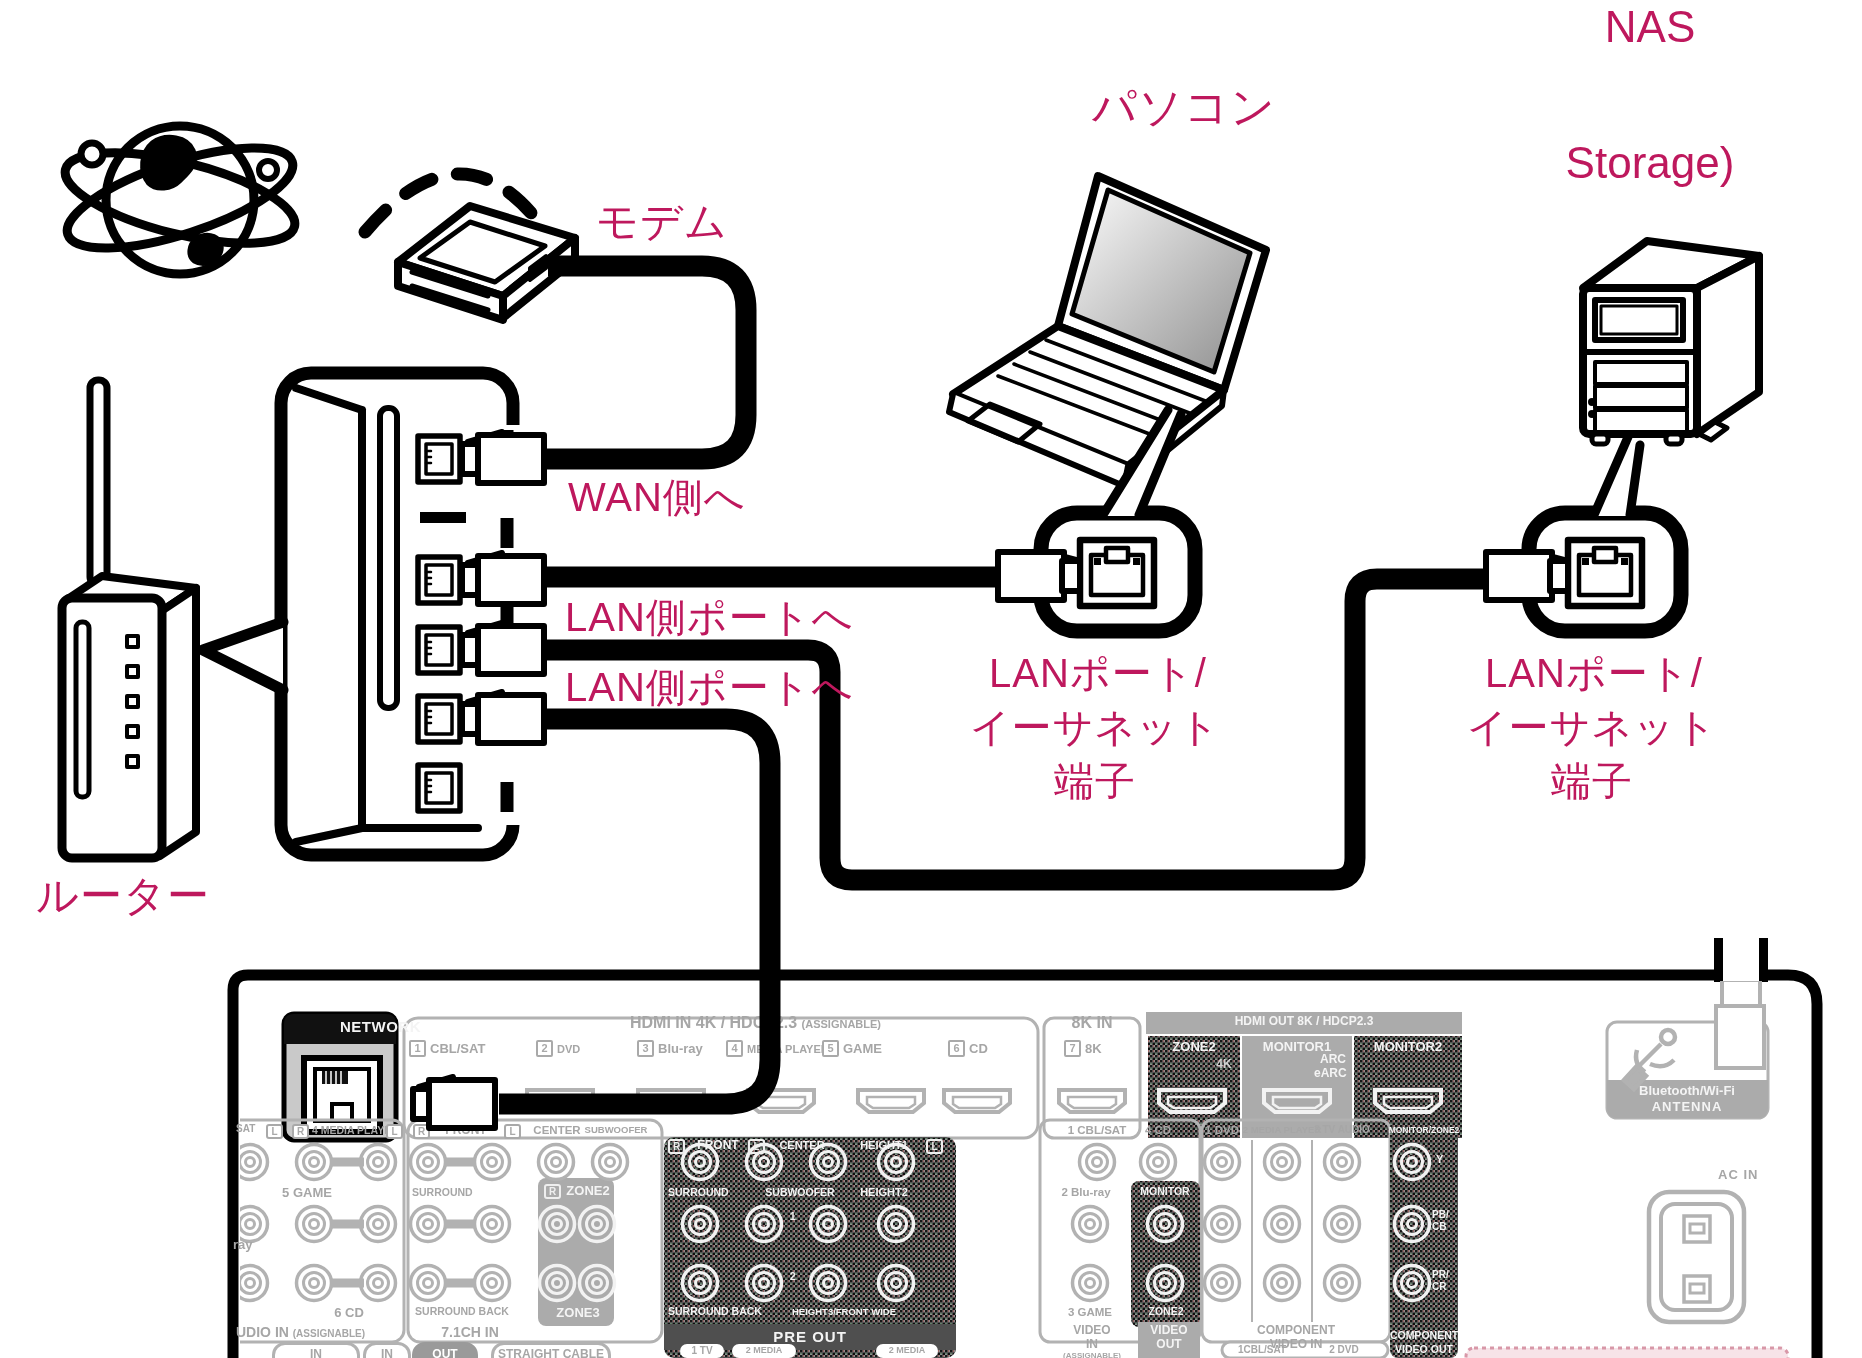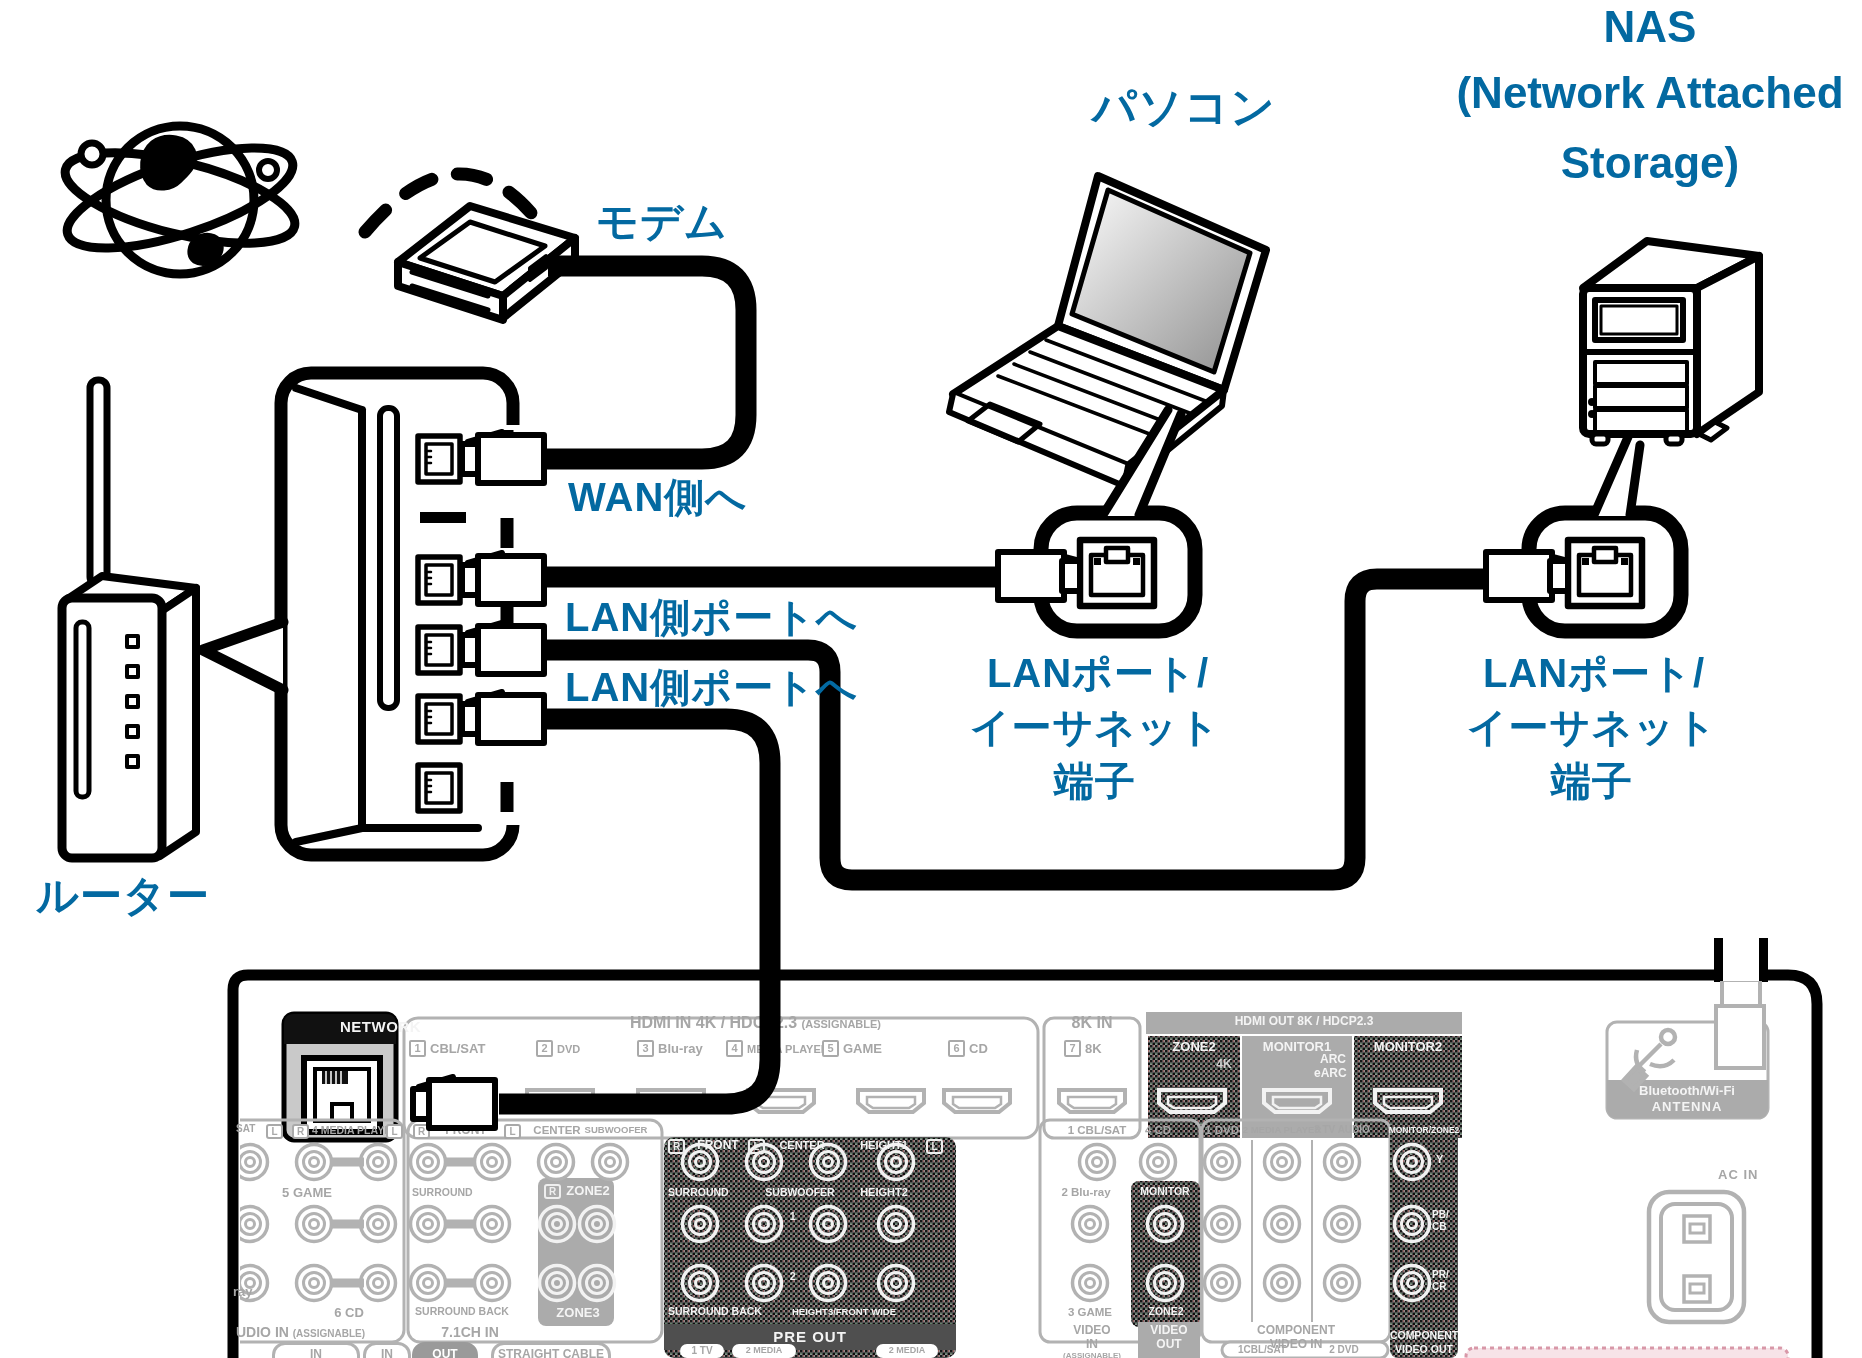--- a/index.html
+++ b/index.html
@@ -1,21 +1,21 @@
 <!DOCTYPE html>
 <html><head>
 <meta charset="utf-8">
 <style>
   html,body{margin:0;padding:0;background:#fff;}
   .stage{position:relative;width:1862px;height:1358px;background:#fff;overflow:hidden;
          font-family:"Liberation Sans","DejaVu Sans",sans-serif;}
   .layer{position:absolute;left:0;top:0;width:1862px;height:1358px;}
   svg.layer{display:block;}
   .t{position:absolute;white-space:nowrap;line-height:1.05;}
-  .jp{font-weight:700;color:#0369a1;font-size:42px;letter-spacing:1px;}
+  .jp{font-weight:400;color:#be185d;font-size:42px;letter-spacing:1px;}
   .ctr{transform:translateX(-50%);text-align:center;}
   .g{color:#a6a6a6;font-weight:bold;}
   .w{color:#f4f4f4;font-weight:bold;}
   .badge{display:inline-block;box-sizing:border-box;width:17px;height:15px;border:2px solid #a9a9a9;
          border-radius:3px;font-size:10px;line-height:11px;font-weight:bold;color:#a9a9a9;
          text-align:center;background:#fff;vertical-align:middle;}
   .badge.wb{border-color:#eee;color:#eee;background:transparent;}
   .numbox{display:inline-block;box-sizing:border-box;width:17px;height:17px;border:2px solid #a9a9a9;
           border-radius:2px;font-size:11px;line-height:13px;font-weight:bold;color:#a9a9a9;
           text-align:center;background:#fff;vertical-align:middle;margin-right:4px;}
@@ -251,21 +251,21 @@
   <span class="t w" style="left:1314px;top:1067px;font-size:12px">eARC</span>
   <span class="t w ctr" style="left:1408px;top:1040px;font-size:13px">MONITOR2</span>
 
   <span class="t g" style="left:236px;top:1124px;font-size:10px">SAT</span>
   <span class="badge t" style="left:266px;top:1124px">L</span>
   <span class="badge t" style="left:292px;top:1124px">R</span>
   <span class="t g" style="left:312px;top:1125px;font-size:10.5px">4 MEDIA PLAYER</span>
   <span class="badge t" style="left:386px;top:1124px">L</span>
   <span class="t g ctr" style="left:307px;top:1186px;font-size:13px">5 GAME</span>
   <span class="t g ctr" style="left:349px;top:1306px;font-size:13px">6 CD</span>
-  <span class="t g" style="left:233px;top:1285px;font-size:13px">ray</span>
+  <span class="t g" style="left:233px;top:1238px;font-size:13px">ray</span>
   <span class="t g" style="left:236px;top:1325px;font-size:14px"><span>UDIO IN</span> <span style="font-size:10px">(ASSIGNABLE)</span></span>
 
   <span class="badge t" style="left:413px;top:1124px">R</span>
   <span class="t g ctr" style="left:466px;top:1124px;font-size:12px">FRONT</span>
   <span class="badge t" style="left:504px;top:1124px">L</span>
   <span class="t g ctr" style="left:557px;top:1124px;font-size:11.5px">CENTER</span>
   <span class="t g ctr" style="left:616px;top:1125px;font-size:9.5px">SUBWOOFER</span>
   <span class="t g" style="left:412px;top:1187px;font-size:10.5px">SURROUND</span>
   <span class="t g ctr" style="left:462px;top:1306px;font-size:10.5px">SURROUND BACK</span>
   <span class="t g ctr" style="left:470px;top:1325px;font-size:14px">7.1CH IN</span>
@@ -437,21 +437,20 @@
     <use href="#plugR" x="990" y="546"></use>
     <use href="#plugR" x="1478" y="546"></use>
     <use href="#plugL" x="413" y="1074"></use>
   </g>
 </svg>
 
 <div class="layer">
   <span class="t jp" style="left:596px;top:200px">モデム</span>
   <span class="t jp" style="left:1092px;top:84px;font-size:44px">パソコン</span>
   <span class="t jp ctr" style="left:1650px;top:4px;font-size:44px;letter-spacing:0">NAS</span>
-  <span class="t jp ctr" style="left:1650px;top:70px;font-size:44px;letter-spacing:0">(Network Attached</span>
   <span class="t jp ctr" style="left:1650px;top:140px;font-size:44px;letter-spacing:0">Storage)</span>
   <span class="t jp" style="left:36px;top:874px">ルーター</span>
   <span class="t jp" style="left:568px;top:476px;font-size:40px">WAN側へ</span>
   <span class="t jp" style="left:565px;top:596px;font-size:40px">LAN側ポートへ</span>
   <span class="t jp" style="left:565px;top:666px;font-size:40px">LAN側ポートへ</span>
   <span class="t jp ctr" style="left:1098px;top:652px;font-size:40px">LANポート/</span>
   <span class="t jp ctr" style="left:1095px;top:706px;font-size:40px">イーサネット</span>
   <span class="t jp ctr" style="left:1095px;top:760px;font-size:40px">端子</span>
   <span class="t jp ctr" style="left:1594px;top:652px;font-size:40px">LANポート/</span>
   <span class="t jp ctr" style="left:1592px;top:706px;font-size:40px">イーサネット</span>

